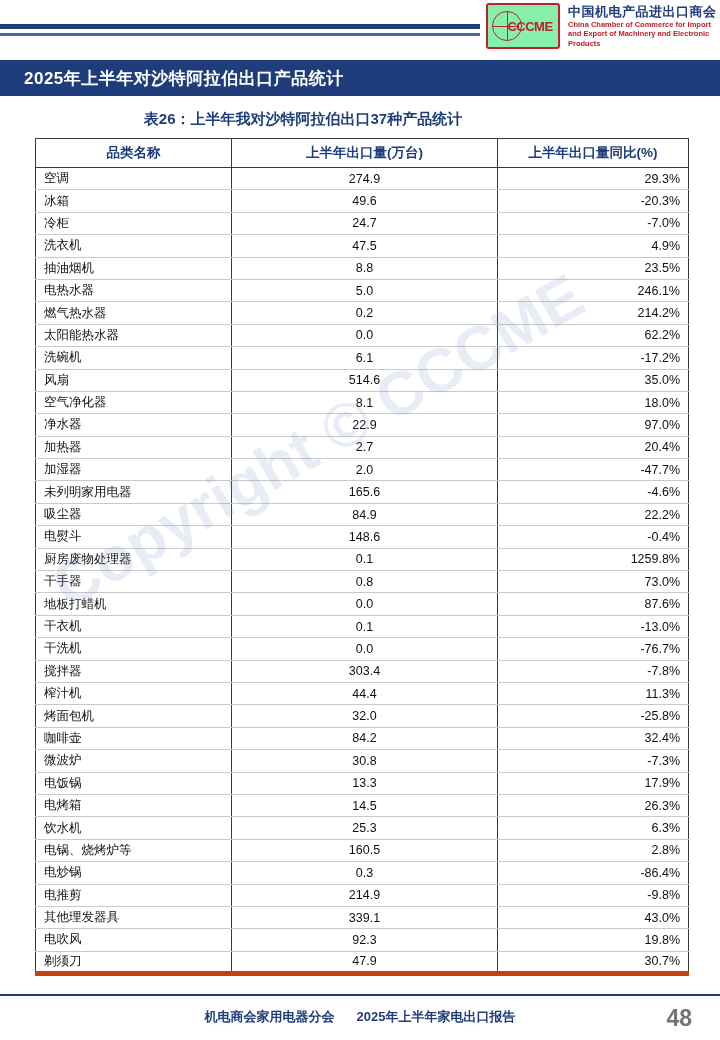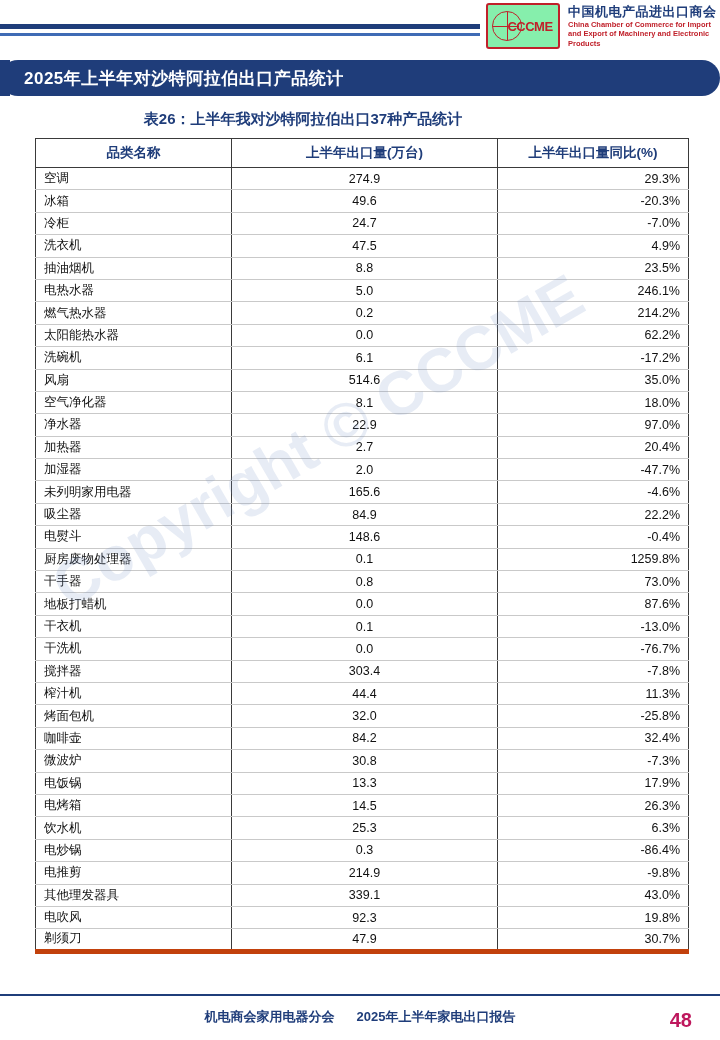--- a/index.html
+++ b/index.html
@@ -112,21 +112,20 @@
 
   
   .title-bar {
     position: absolute;
     top: 60px; left: 0;
     width: 720px;
     height: 36px;
     background: #1f3d7a;
     display: flex;
     align-items: center;
-    border-radius: 18px;
   }
   .title-bar .bar-accent {
     width: 10px;
     height: 36px;
     background: #1f3d7a;
   }
   .title-bar .title-text {
     color: #ffffff;
     font-size: 17px;
     font-weight: bold;
@@ -228,22 +227,22 @@
   }
   .footer .f-left, .footer .f-mid {
     color: #1f3d7a;
     font-size: 13px;
     font-weight: bold;
   }
   .page-num {
     position: absolute;
     right: 28px;
     bottom: 8px;
-    color: #be185d;
-    font-size: 20px;
+    color: #737373;
+    font-size: 23px;
     font-weight: bold;
   }
 </style>
 </head>
 <body>
 
 <div class="page">
 
   <div class="top-band">
     <div class="band-line-1"></div>
@@ -424,20 +423,25 @@
             <td class="c-name">电烤箱</td>
             <td class="c-vol">14.5</td>
             <td class="c-yoy">26.3%</td>
           </tr>
           <tr>
             <td class="c-name">饮水机</td>
             <td class="c-vol">25.3</td>
             <td class="c-yoy">6.3%</td>
           </tr>
           <tr>
+            <td class="c-name">电锅、烧烤炉等</td>
+            <td class="c-vol">160.5</td>
+            <td class="c-yoy">2.8%</td>
+          </tr>
+          <tr>
             <td class="c-name">电炒锅</td>
             <td class="c-vol">0.3</td>
             <td class="c-yoy">-86.4%</td>
           </tr>
           <tr>
             <td class="c-name">电推剪</td>
             <td class="c-vol">214.9</td>
             <td class="c-yoy">-9.8%</td>
           </tr>
           <tr>

